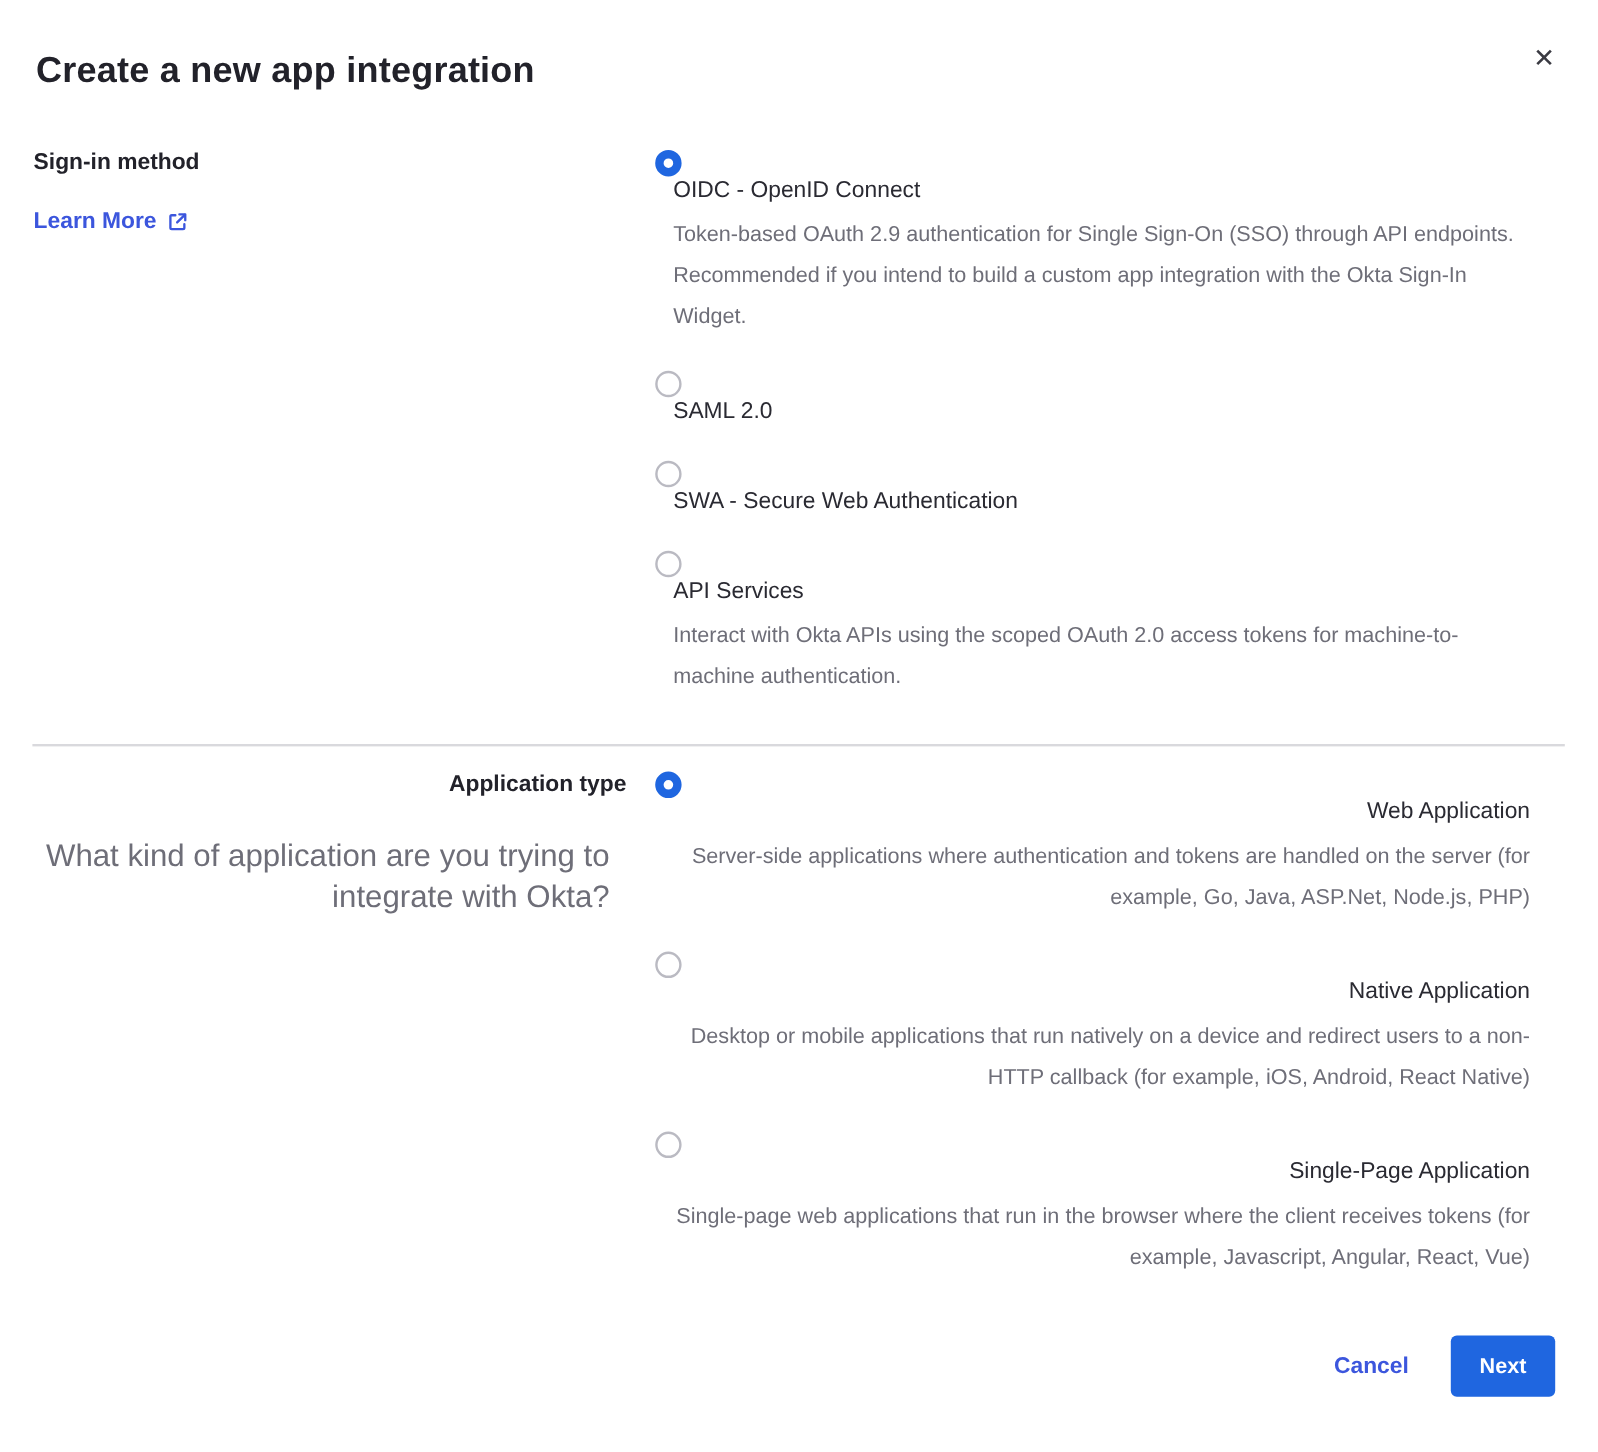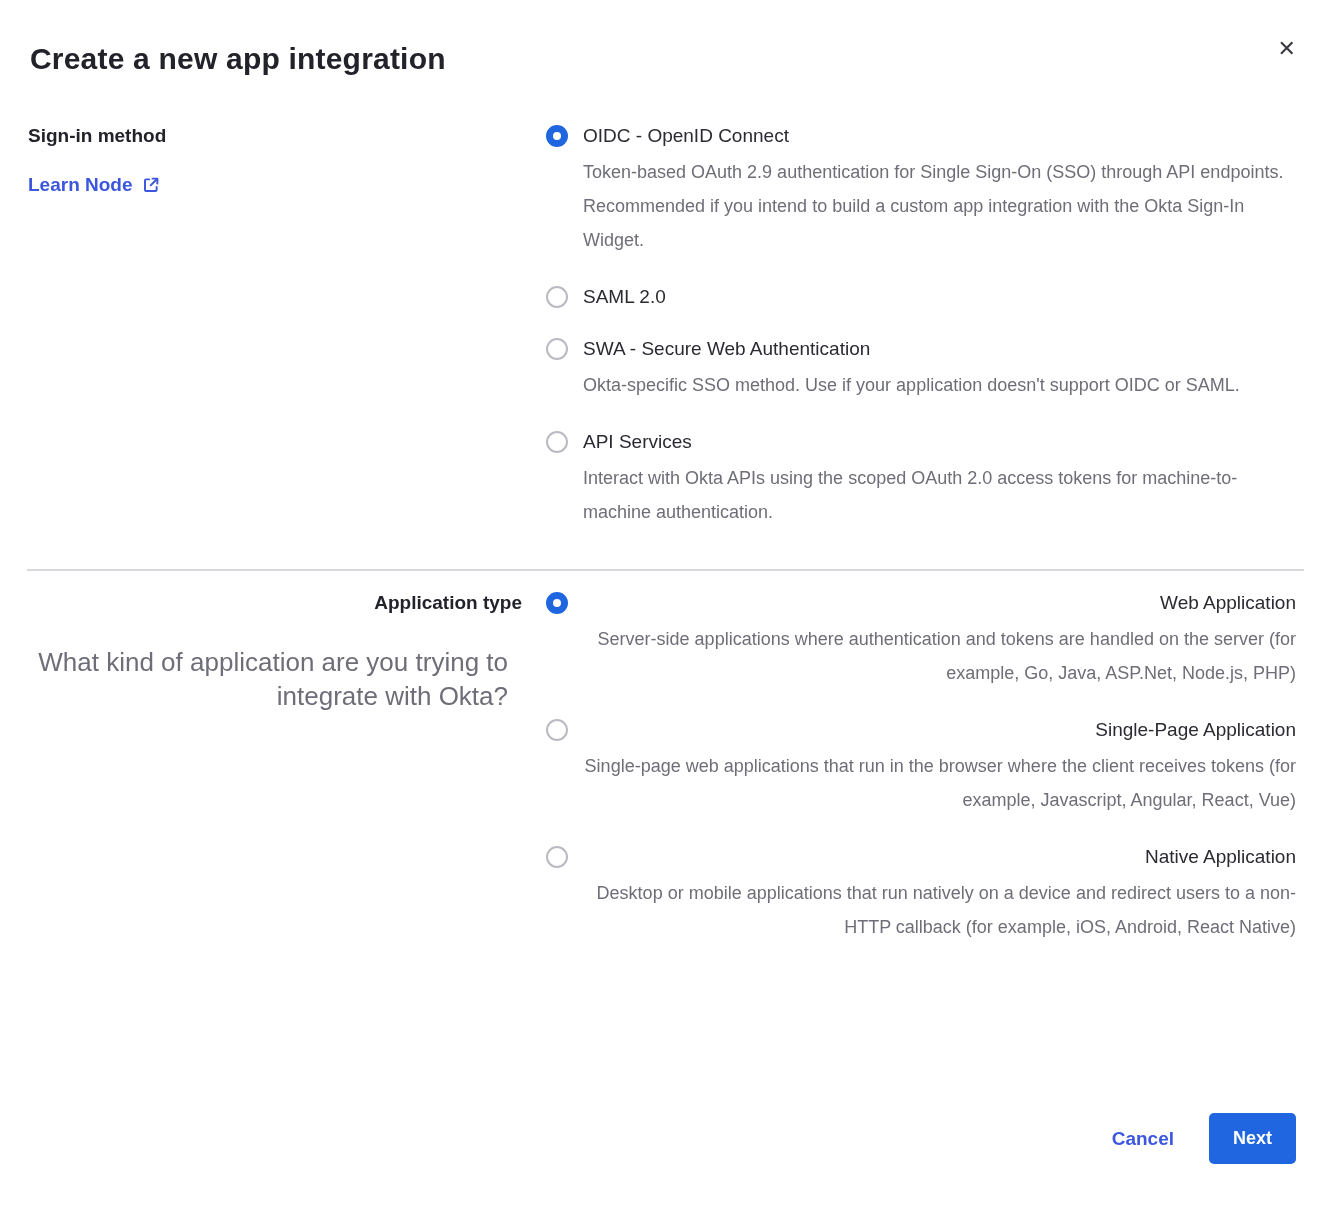--- a/index.html
+++ b/index.html
@@ -76,20 +76,21 @@
     line-height:34px;
     color:var(--desc);
     max-width:480px;
   }
   .left-para + .left-para{margin-top:36px;}
   .option{
     display:flex;
     align-items:flex-start;
     margin-bottom:28px;
     cursor:pointer;
+    flex-direction:column;
   }
   .option:last-child{margin-bottom:0;}
   .radio{
     flex:none;
     width:22px;
     height:22px;
     border-radius:50%;
     border:2px solid #babac2;
     background:#fff;
     margin-top:1px;
@@ -149,21 +150,21 @@
 <div class="dialog">
 
   <span class="close-btn">✕</span>
 
   <h1 class="dialog-title">Create a new app integration</h1>
 
   <div class="section signin">
     <div class="col-left">
       <div class="section-heading">Sign-in method</div>
       <a class="learn-more">
-        <span>Learn Node</span>
+        <span>Learn More</span>
         <span>
           <svg width="18" height="18" viewBox="0 0 24 24" fill="none" stroke="#3c56dd" stroke-width="2.6" stroke-linecap="round" stroke-linejoin="round">
             <path d="M9.5 4.5 H5.5 a1.5 1.5 0 0 0 -1.5 1.5 v12.5 a1.5 1.5 0 0 0 1.5 1.5 h12.5 a1.5 1.5 0 0 0 1.5 -1.5 v-4"></path>
             <path d="M14 3.5 h6.5 v6.5"></path>
             <path d="M20 4 L11.5 12.5"></path>
           </svg>
         </span>
       </a>
     </div>
     <div class="col-right">
@@ -177,21 +178,20 @@
       <div class="option">
         <span class="radio"></span>
         <div class="option-text">
           <div class="option-label">SAML 2.0</div>
         </div>
       </div>
       <div class="option">
         <span class="radio"></span>
         <div class="option-text">
           <div class="option-label">SWA - Secure Web Authentication</div>
-          <div class="option-desc">Okta-specific SSO method. Use if your application doesn't support OIDC or SAML.</div>
         </div>
       </div>
       <div class="option">
         <span class="radio"></span>
         <div class="option-text">
           <div class="option-label">API Services</div>
           <div class="option-desc">Interact with Okta APIs using the scoped OAuth 2.0 access tokens for machine-to-machine authentication.</div>
         </div>
       </div>
     </div>
@@ -208,29 +208,29 @@
       <div class="option">
         <span class="radio selected"></span>
         <div class="option-text">
           <div class="option-label">Web Application</div>
           <div class="option-desc">Server-side applications where authentication and tokens are handled on the server (for example, Go, Java, ASP.Net, Node.js, PHP)</div>
         </div>
       </div>
       <div class="option">
         <span class="radio"></span>
         <div class="option-text">
+          <div class="option-label">Native Application</div>
+          <div class="option-desc">Desktop or mobile applications that run natively on a device and redirect users to a non-HTTP callback (for example, iOS, Android, React Native)</div>
+        </div>
+      </div>
+      <div class="option">
+        <span class="radio"></span>
+        <div class="option-text">
           <div class="option-label">Single-Page Application</div>
           <div class="option-desc">Single-page web applications that run in the browser where the client receives tokens (for example, Javascript, Angular, React, Vue)</div>
-        </div>
-      </div>
-      <div class="option">
-        <span class="radio"></span>
-        <div class="option-text">
-          <div class="option-label">Native Application</div>
-          <div class="option-desc">Desktop or mobile applications that run natively on a device and redirect users to a non-HTTP callback (for example, iOS, Android, React Native)</div>
         </div>
       </div>
     </div>
   </div>
 
   <div class="footer">
     <a class="cancel-link">Cancel</a>
     <button class="next-btn">Next</button>
   </div>
 

